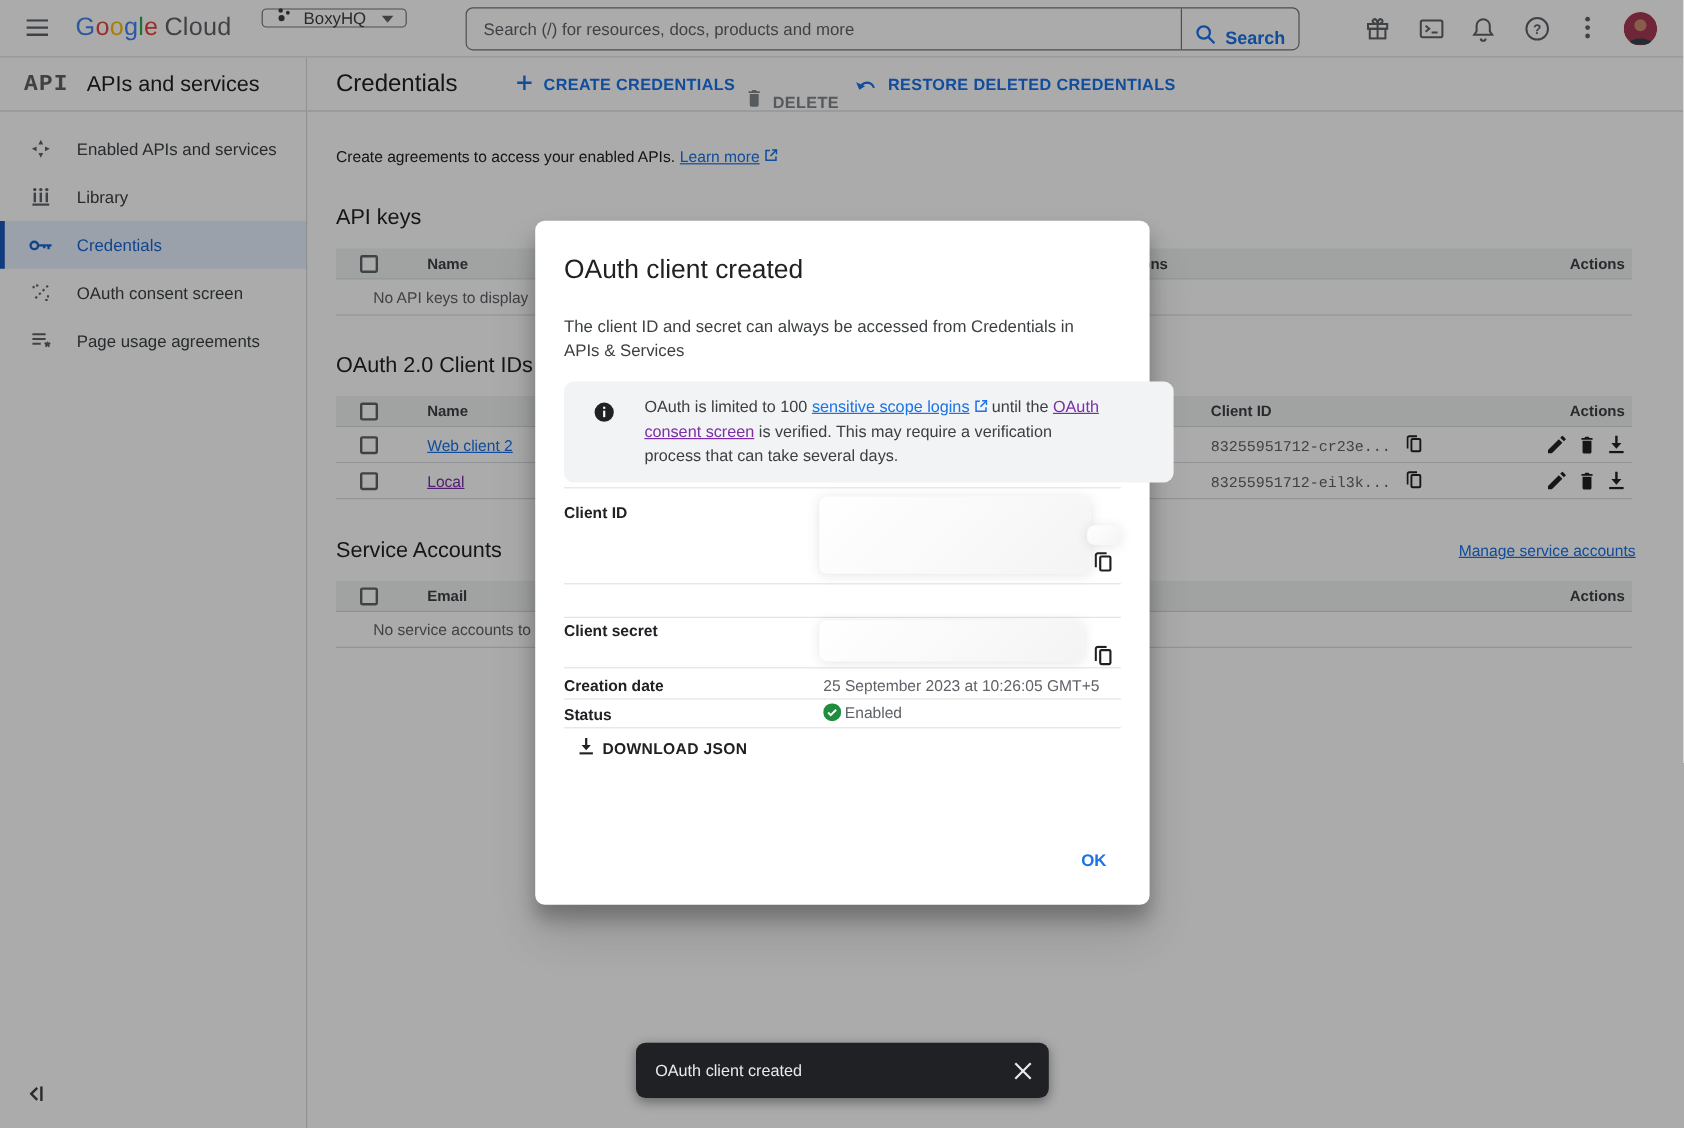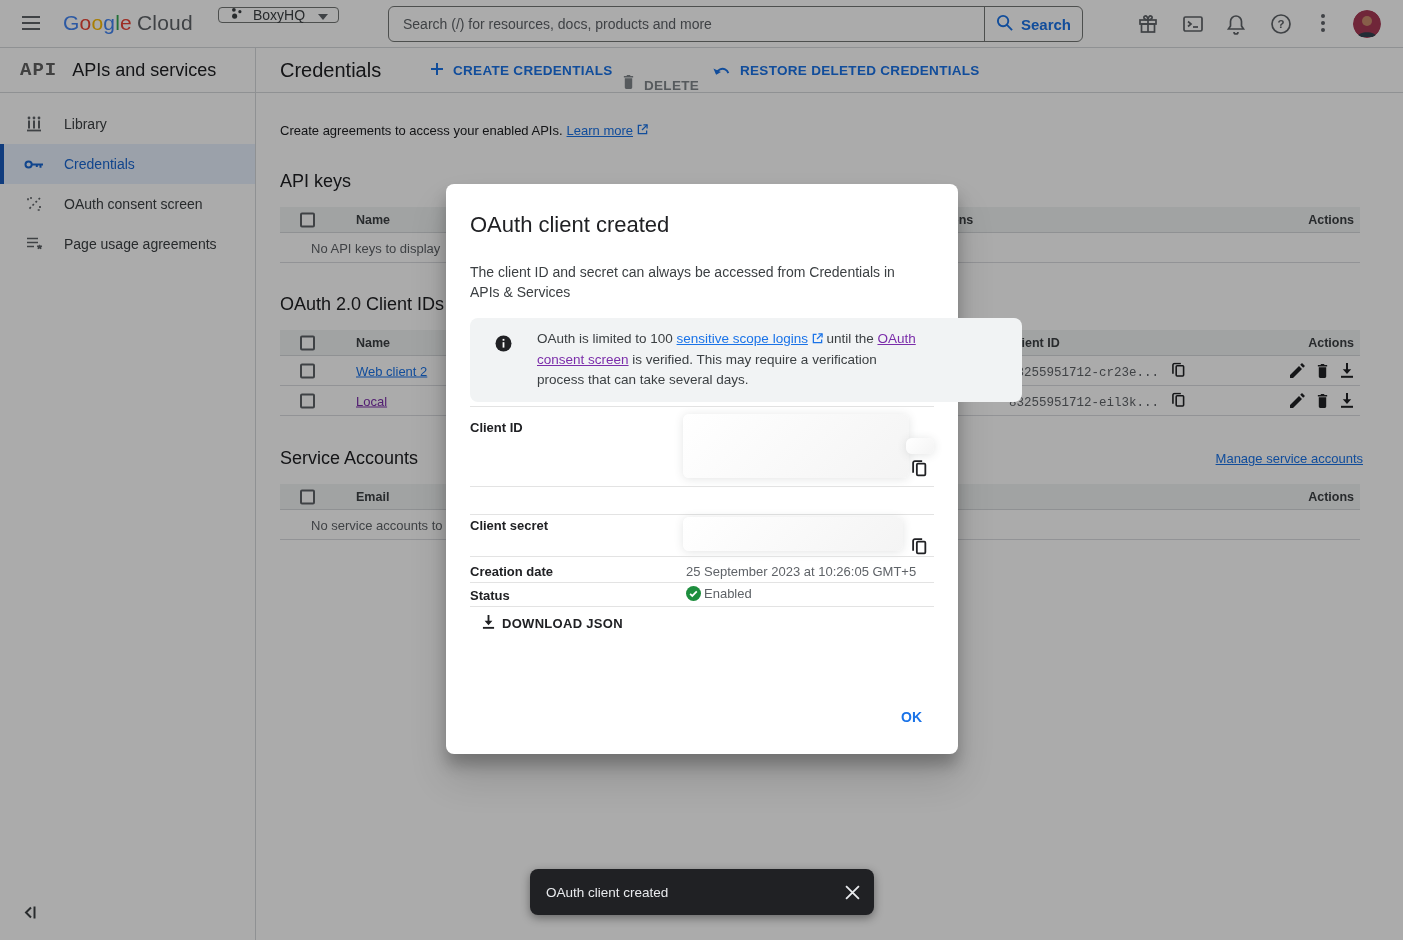--- a/index.html
+++ b/index.html
@@ -13,21 +13,21 @@
   .topbar { position:absolute; left:0; top:0; width:1403px; height:48px; background:#fff; border-bottom:1px solid #d6d9dc; }
   .hamburger { position:absolute; left:22px; top:16px; cursor:pointer; }
   .brand { position:absolute; left:63px; top:11px; font-size:21px; font-weight:500; letter-spacing:.2px; display:flex; }
   .g-blue{color:#4285f4}.g-red{color:#ea4335}.g-yellow{color:#fbbc05}.g-green{color:#34a853}
   .brand-cloud { color:#5f6368; margin-left:5px; font-weight:400; }
   .project-btn { position:absolute; left:218px; top:7px; height:16px; width:121px; border:1px solid #747775; border-radius:4px;
     display:flex; align-items:center; gap:9px; padding:0 10px; background:#fff; cursor:pointer; }
   .project-name { font-size:14px; color:#3c4043; font-weight:500; flex:1; }
   .search-box { position:absolute; left:388px; top:6px; width:695px; height:36px; border:1px solid #747775; border-radius:6px; background:#fff; display:flex; }
   .search-text { flex:1; font-size:14px; color:#5f6368; line-height:34px; padding-left:14px; white-space:nowrap; overflow:hidden; }
-  .search-go { width:98px; border-left:1px solid #747775; display:flex; align-items:center; justify-content:center; gap:8px;
+  .search-go { width:98px; border-left:1px solid #747775; display:flex; align-items:flex-end; justify-content:center; gap:8px;
     color:#1a73e8; font-size:15px; font-weight:bold; cursor:pointer; }
   .tb-icon { position:absolute; top:13px; cursor:pointer; }
   .avatar { position:absolute; left:1353px; top:10px; width:28px; height:28px; border-radius:50%; overflow:hidden; cursor:pointer; }
 
   
   .sidebar { position:absolute; left:0; top:48px; width:256px; height:892px; background:#fff; border-right:1px solid #d6d9dc; }
   .side-head { height:45px; border-bottom:1px solid #d6d9dc; display:flex; align-items:center; }
   .api-logo { margin-left:20px; font-family:"Liberation Mono","DejaVu Sans Mono",monospace; font-weight:bold; font-size:19px; color:#616161; letter-spacing:1px; }
   .side-title { margin-left:15px; font-size:18px; color:#202124; }
   .side-items { margin-top:11px; }
@@ -61,21 +61,21 @@
   .row-actions span { cursor:pointer; display:flex; }
   .copy-btn { display:inline-flex; margin-left:9px; vertical-align:-2px; cursor:pointer; }
   .manage-link { position:absolute; right:40px; top:451px; font-size:13px; }
 
   
   .overlay { position:absolute; inset:0; background:rgba(0,0,0,0.33); z-index:50; }
   .modal { position:absolute; left:446px; top:184px; width:512px; height:570px; background:#fff; border-radius:8px; z-index:60;
     box-shadow:0 11px 15px rgba(0,0,0,.24),0 24px 38px rgba(0,0,0,.14); }
   .modal-title { position:absolute; left:24px; top:28px; font-size:22px; color:#202124; }
   .modal-sub { position:absolute; left:24px; top:78px; width:445px; font-size:14px; line-height:20px; color:#3c4043; }
-  .info-box { position:absolute; left:24px; top:134px; width:552px; height:84px; background:#f1f3f4; border-radius:8px;padding-left:35px; }
+  .info-box { position:absolute; left:24px; top:134px; width:508px; height:84px; background:#f1f3f4; border-radius:8px;padding-left:35px; }
   .info-icon { position:absolute; left:25px; top:17px; }
   .info-text { position:absolute; left:67px; top:11px; width:384px; font-size:13.5px; line-height:20.5px; color:#3c4043; }
   .m-div { position:absolute; left:24px; right:24px; height:1px; background:#e3e3e3; }
   .m-label { position:absolute; left:24px; font-size:13px; font-weight:bold; color:#202124; }
   .m-value { position:absolute; left:240px; font-size:13px; color:#5f6368; }
   .redacted { position:absolute; border-radius:6px; background:linear-gradient(135deg,#ffffff 0%,#f4f4f4 100%);
     box-shadow:0 1px 10px rgba(60,64,67,.14); }
   .copy-abs { position:absolute; cursor:pointer; }
   .status-wrap { position:absolute; left:240px; display:flex; align-items:flex-start; gap:3px; font-size:13px; color:#5f6368; }
   .download-btn { position:absolute; left:36px; top:431px; display:flex; align-items:center; gap:7px; font-size:13px; font-weight:bold;
@@ -178,20 +178,28 @@
   </div>
 
   <div class="sidebar">
     <div class="side-head">
       <span class="api-logo">API</span>
       <span class="side-title">APIs and services</span>
     </div>
     <div class="side-items">
       <div class="side-item">
         <span class="si-icon">
+          <svg width="18" height="18" viewBox="0 0 18 18" fill="#5f6368">
+              <path d="M9 1.5l2 4H7zM9 16.5l-2-4h4zM1.5 9l4-2v4zM16.5 9l-4 2V7z"></path>
+            </svg>
+        </span>
+        <span class="si-label">Enabled APIs and services</span>
+      </div>
+      <div class="side-item">
+        <span class="si-icon">
           <svg width="16" height="16" viewBox="0 0 16 16" fill="#5f6368">
               <circle cx="3" cy="2" r="1.4"></circle>
               <circle cx="8" cy="2" r="1.4"></circle>
               <circle cx="13" cy="2" r="1.4"></circle>
               <rect x="2" y="4.5" width="2" height="8"></rect>
               <rect x="7" y="4.5" width="2" height="8"></rect>
               <rect x="12" y="4.5" width="2" height="8"></rect>
               <rect x="1" y="13.6" width="14" height="1.8"></rect>
             </svg>
         </span>

